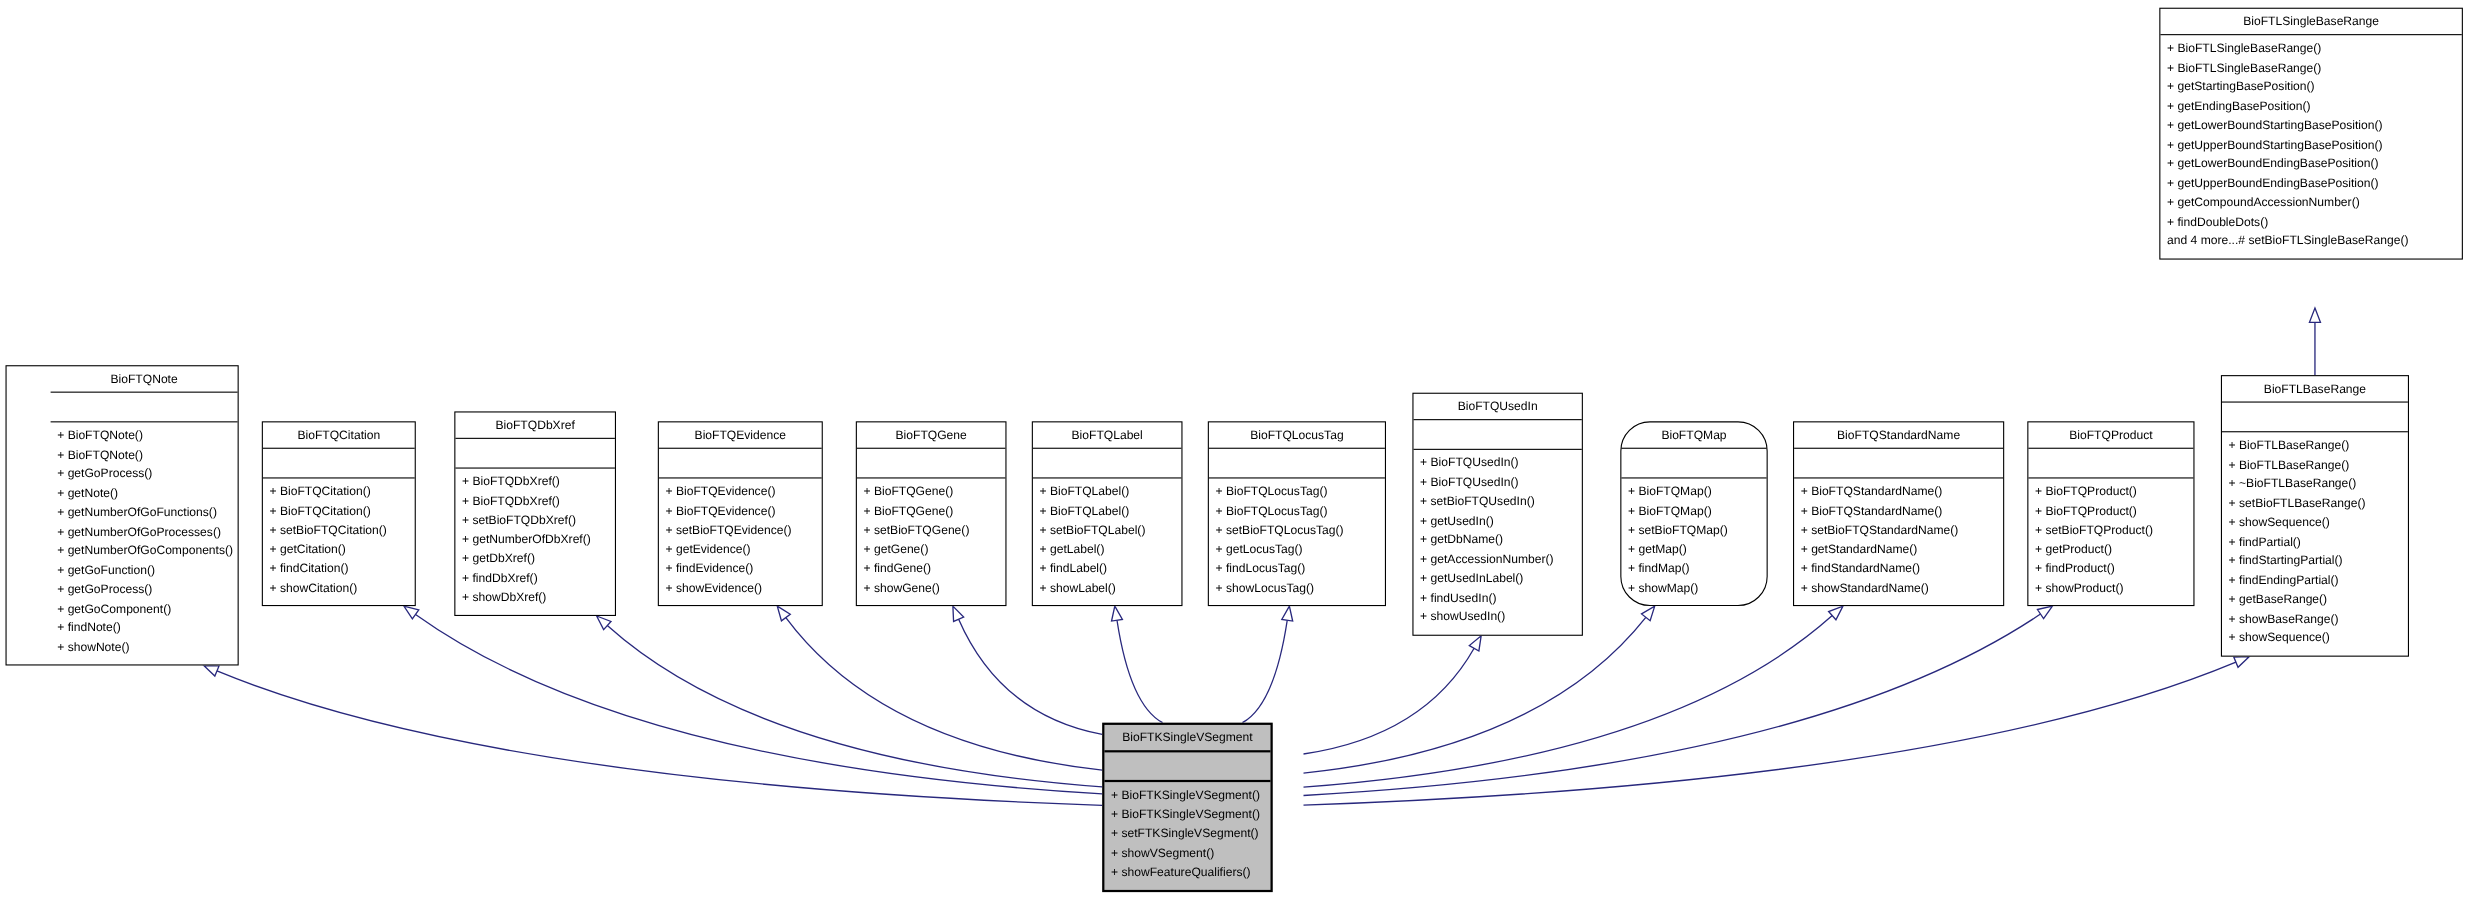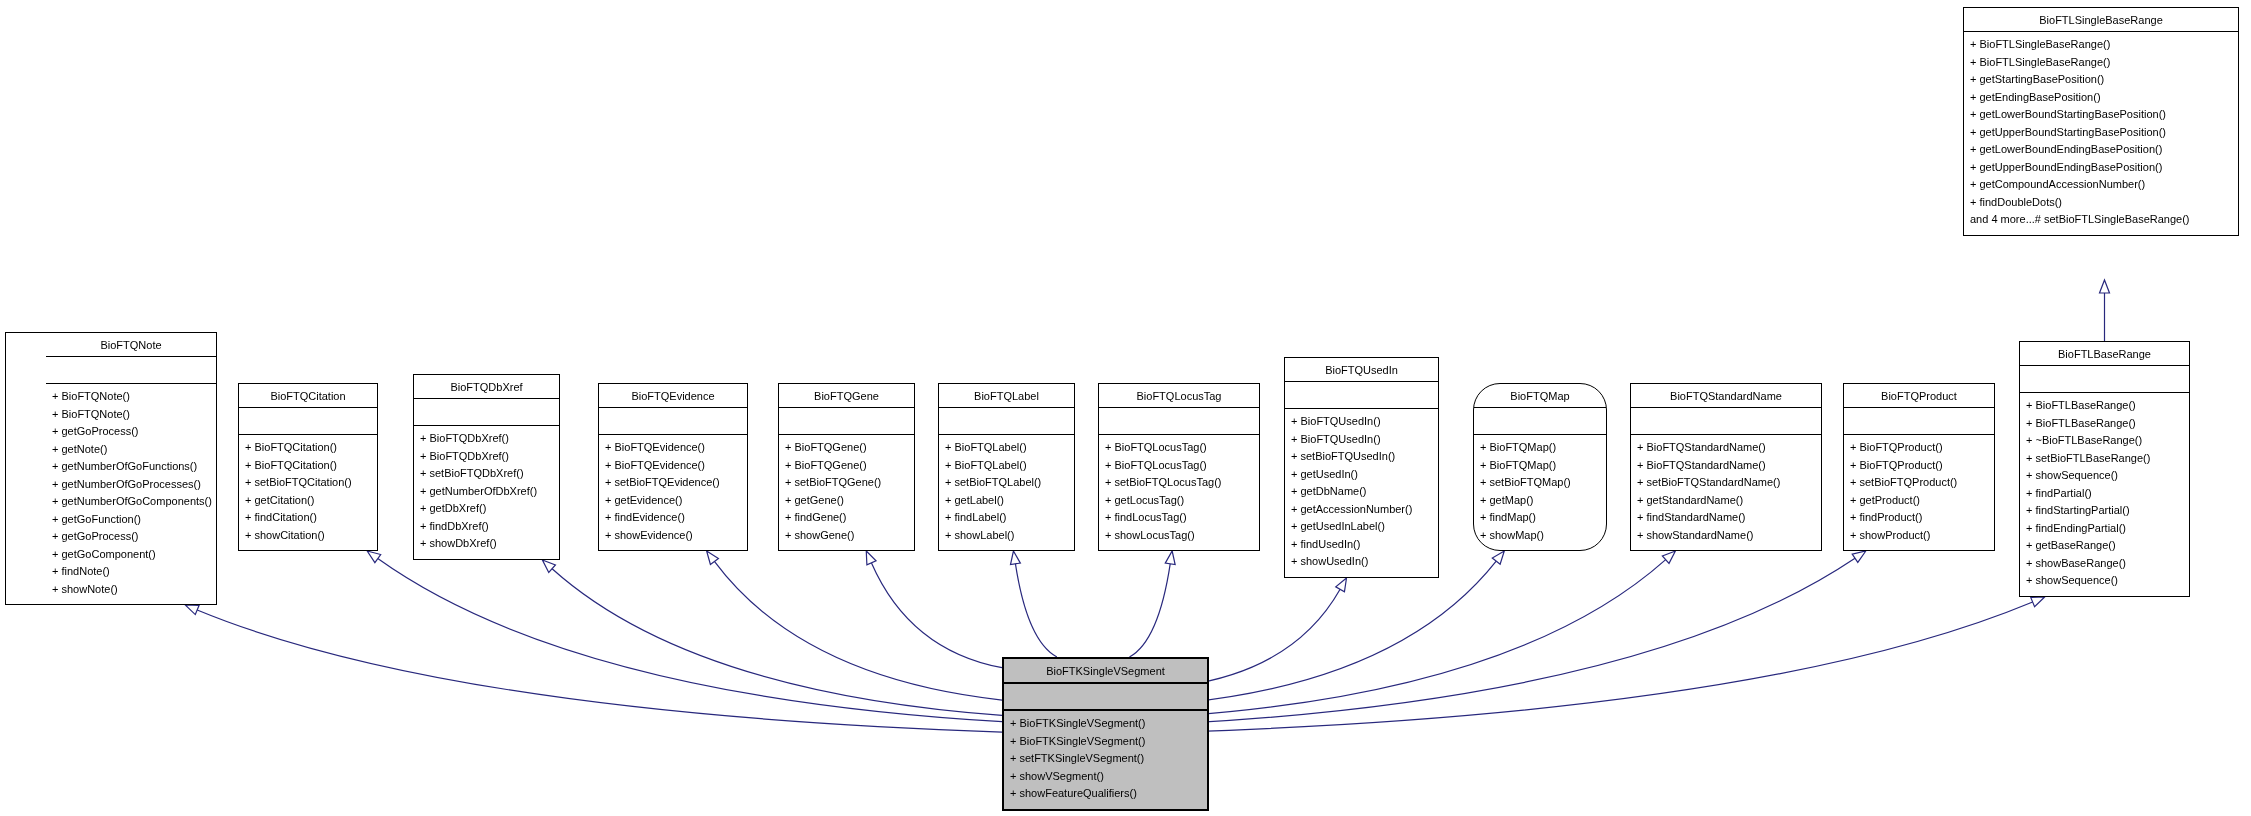--- a/index.html
+++ b/index.html
@@ -257,21 +257,21 @@
         <div class="uml-line">+ getEndingBasePosition()</div>
         <div class="uml-line">+ getLowerBoundStartingBasePosition()</div>
         <div class="uml-line">+ getUpperBoundStartingBasePosition()</div>
         <div class="uml-line">+ getLowerBoundEndingBasePosition()</div>
         <div class="uml-line">+ getUpperBoundEndingBasePosition()</div>
         <div class="uml-line">+ getCompoundAccessionNumber()</div>
         <div class="uml-line">+ findDoubleDots()</div>
         <div class="uml-line">and 4 more...# setBioFTLSingleBaseRange()</div>
       </div>
   </div>
-    <div class="uml-class highlight" style="left: 1002px; top: 657px; width: 207px;">
+    <div class="uml-class highlight" style="left: 1002px; top: 657px; width: 155px;">
     <div class="uml-title">BioFTKSingleVSegment</div>
     <div class="uml-attrs"></div>
     <div class="uml-methods">
         <div class="uml-line">+ BioFTKSingleVSegment()</div>
         <div class="uml-line">+ BioFTKSingleVSegment()</div>
         <div class="uml-line">+ setFTKSingleVSegment()</div>
         <div class="uml-line">+ showVSegment()</div>
         <div class="uml-line">+ showFeatureQualifiers()</div>
       </div>
   </div>

